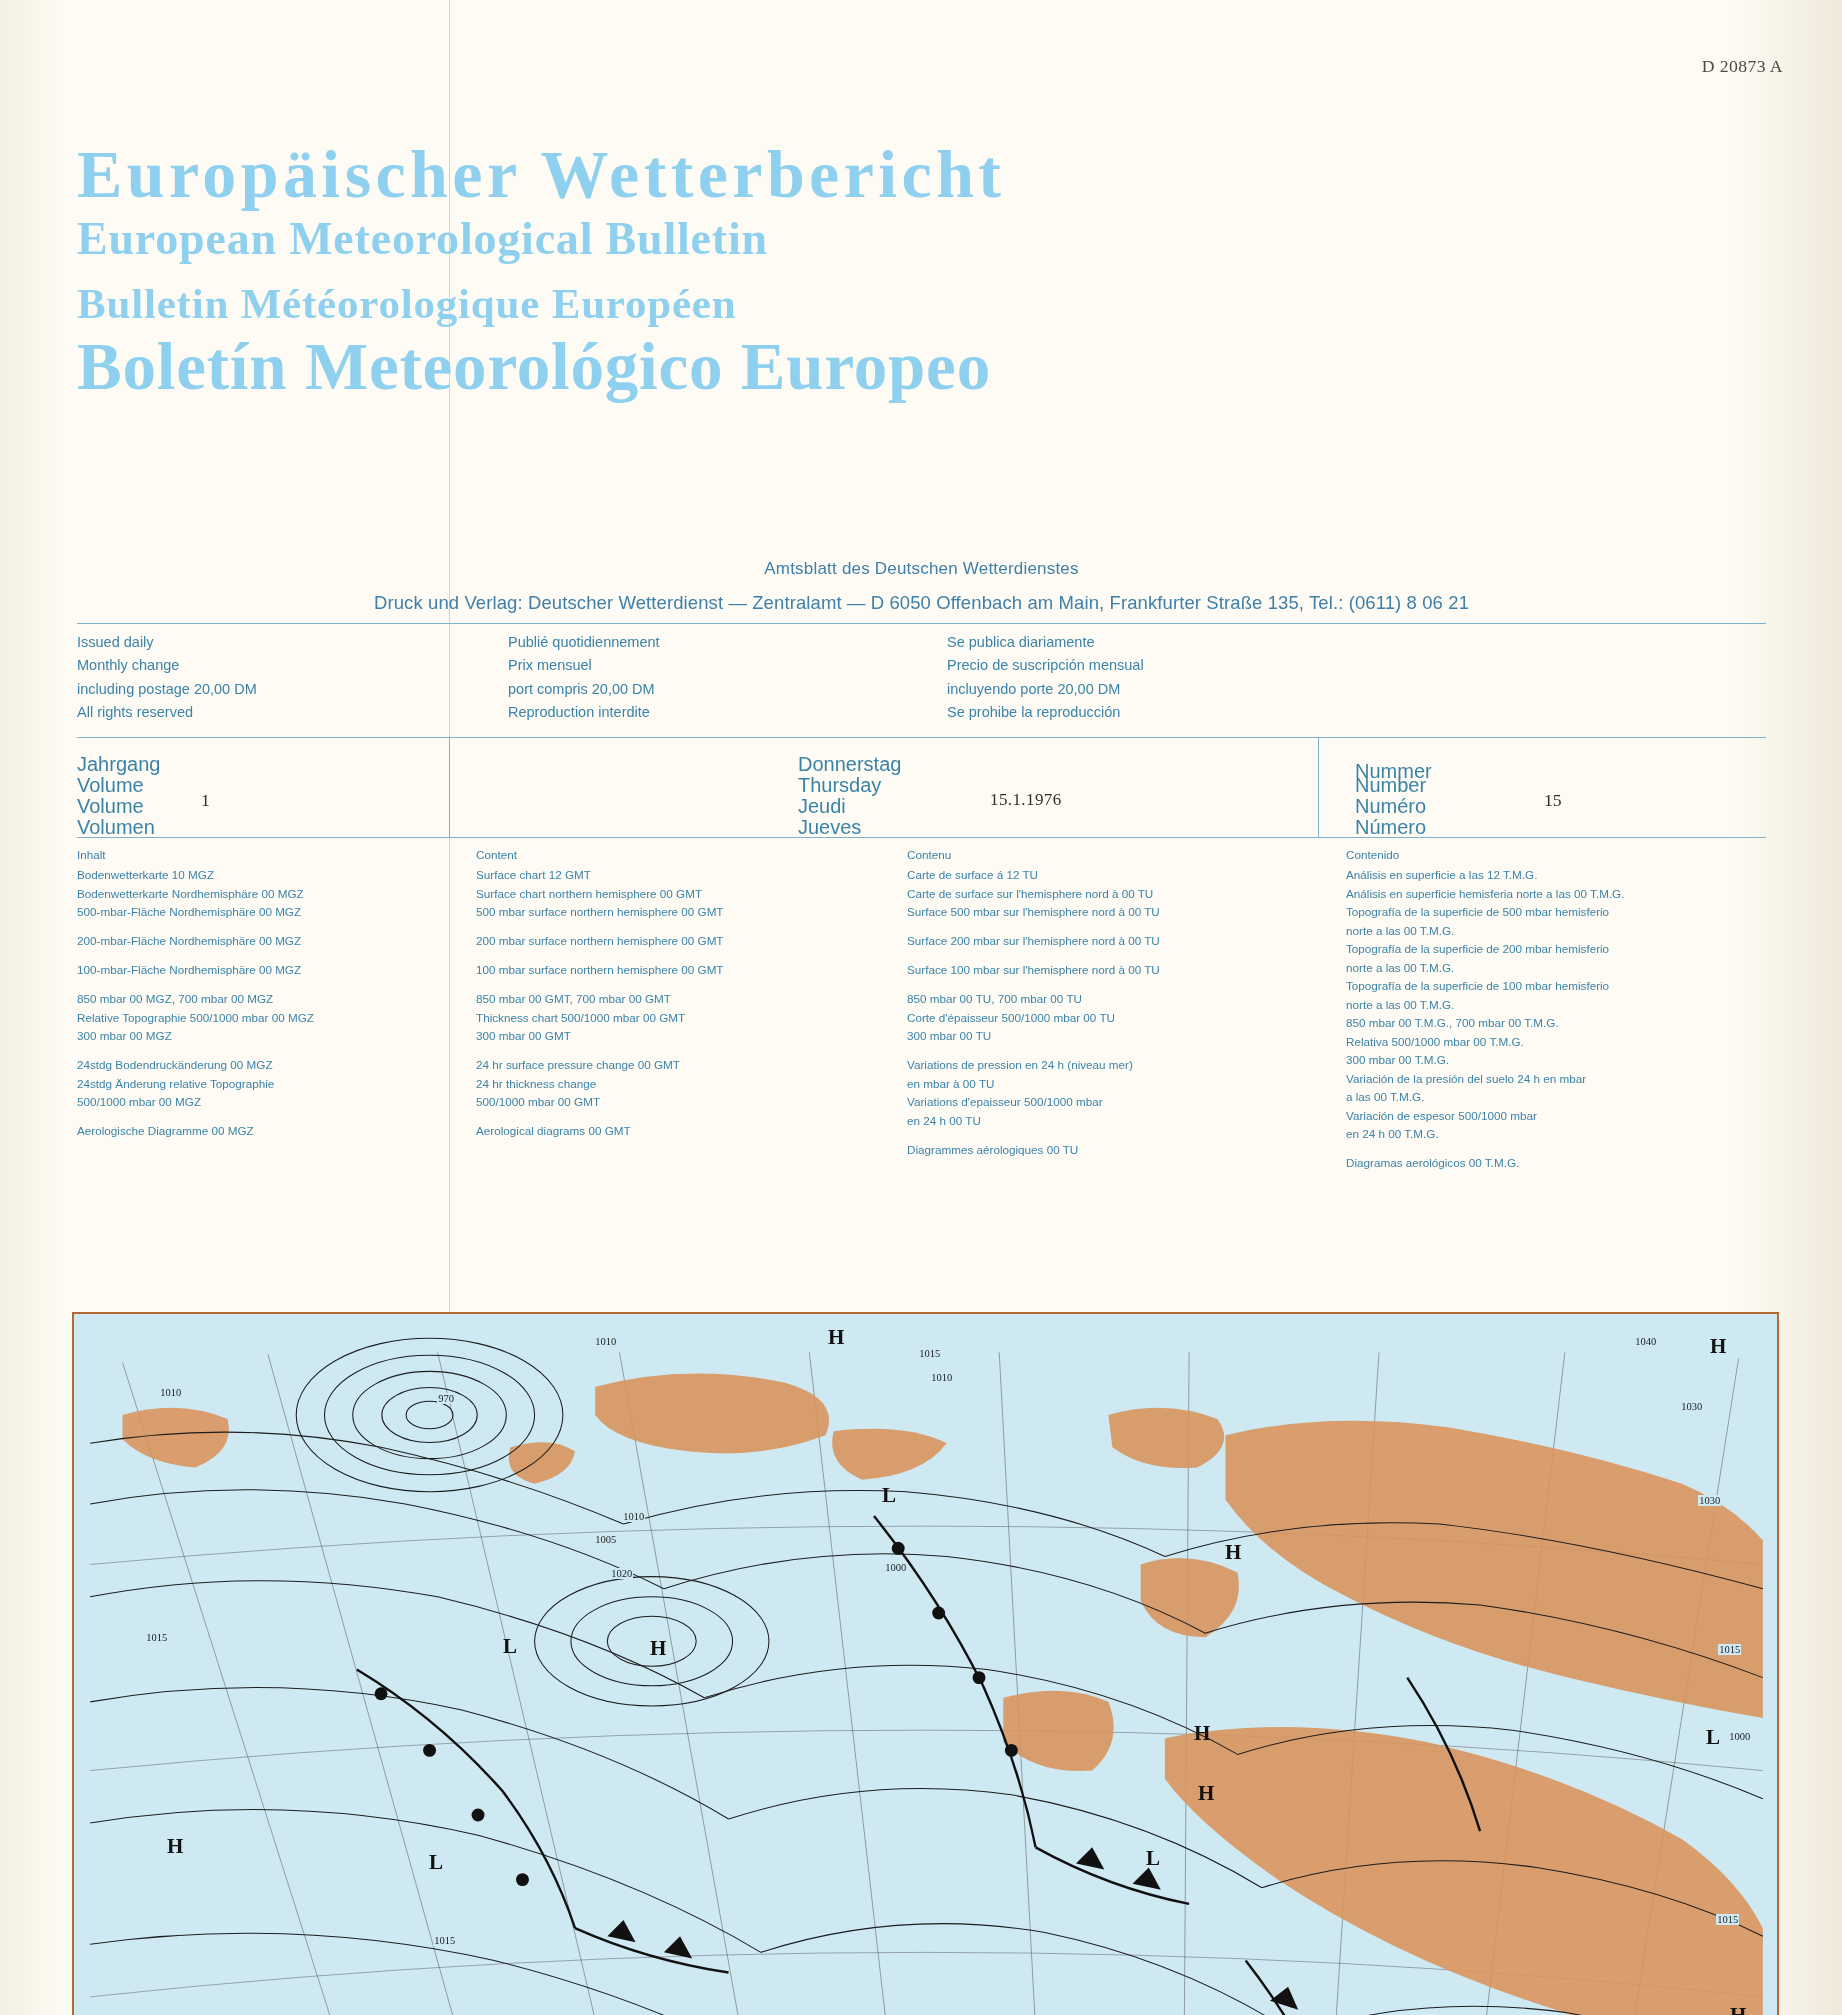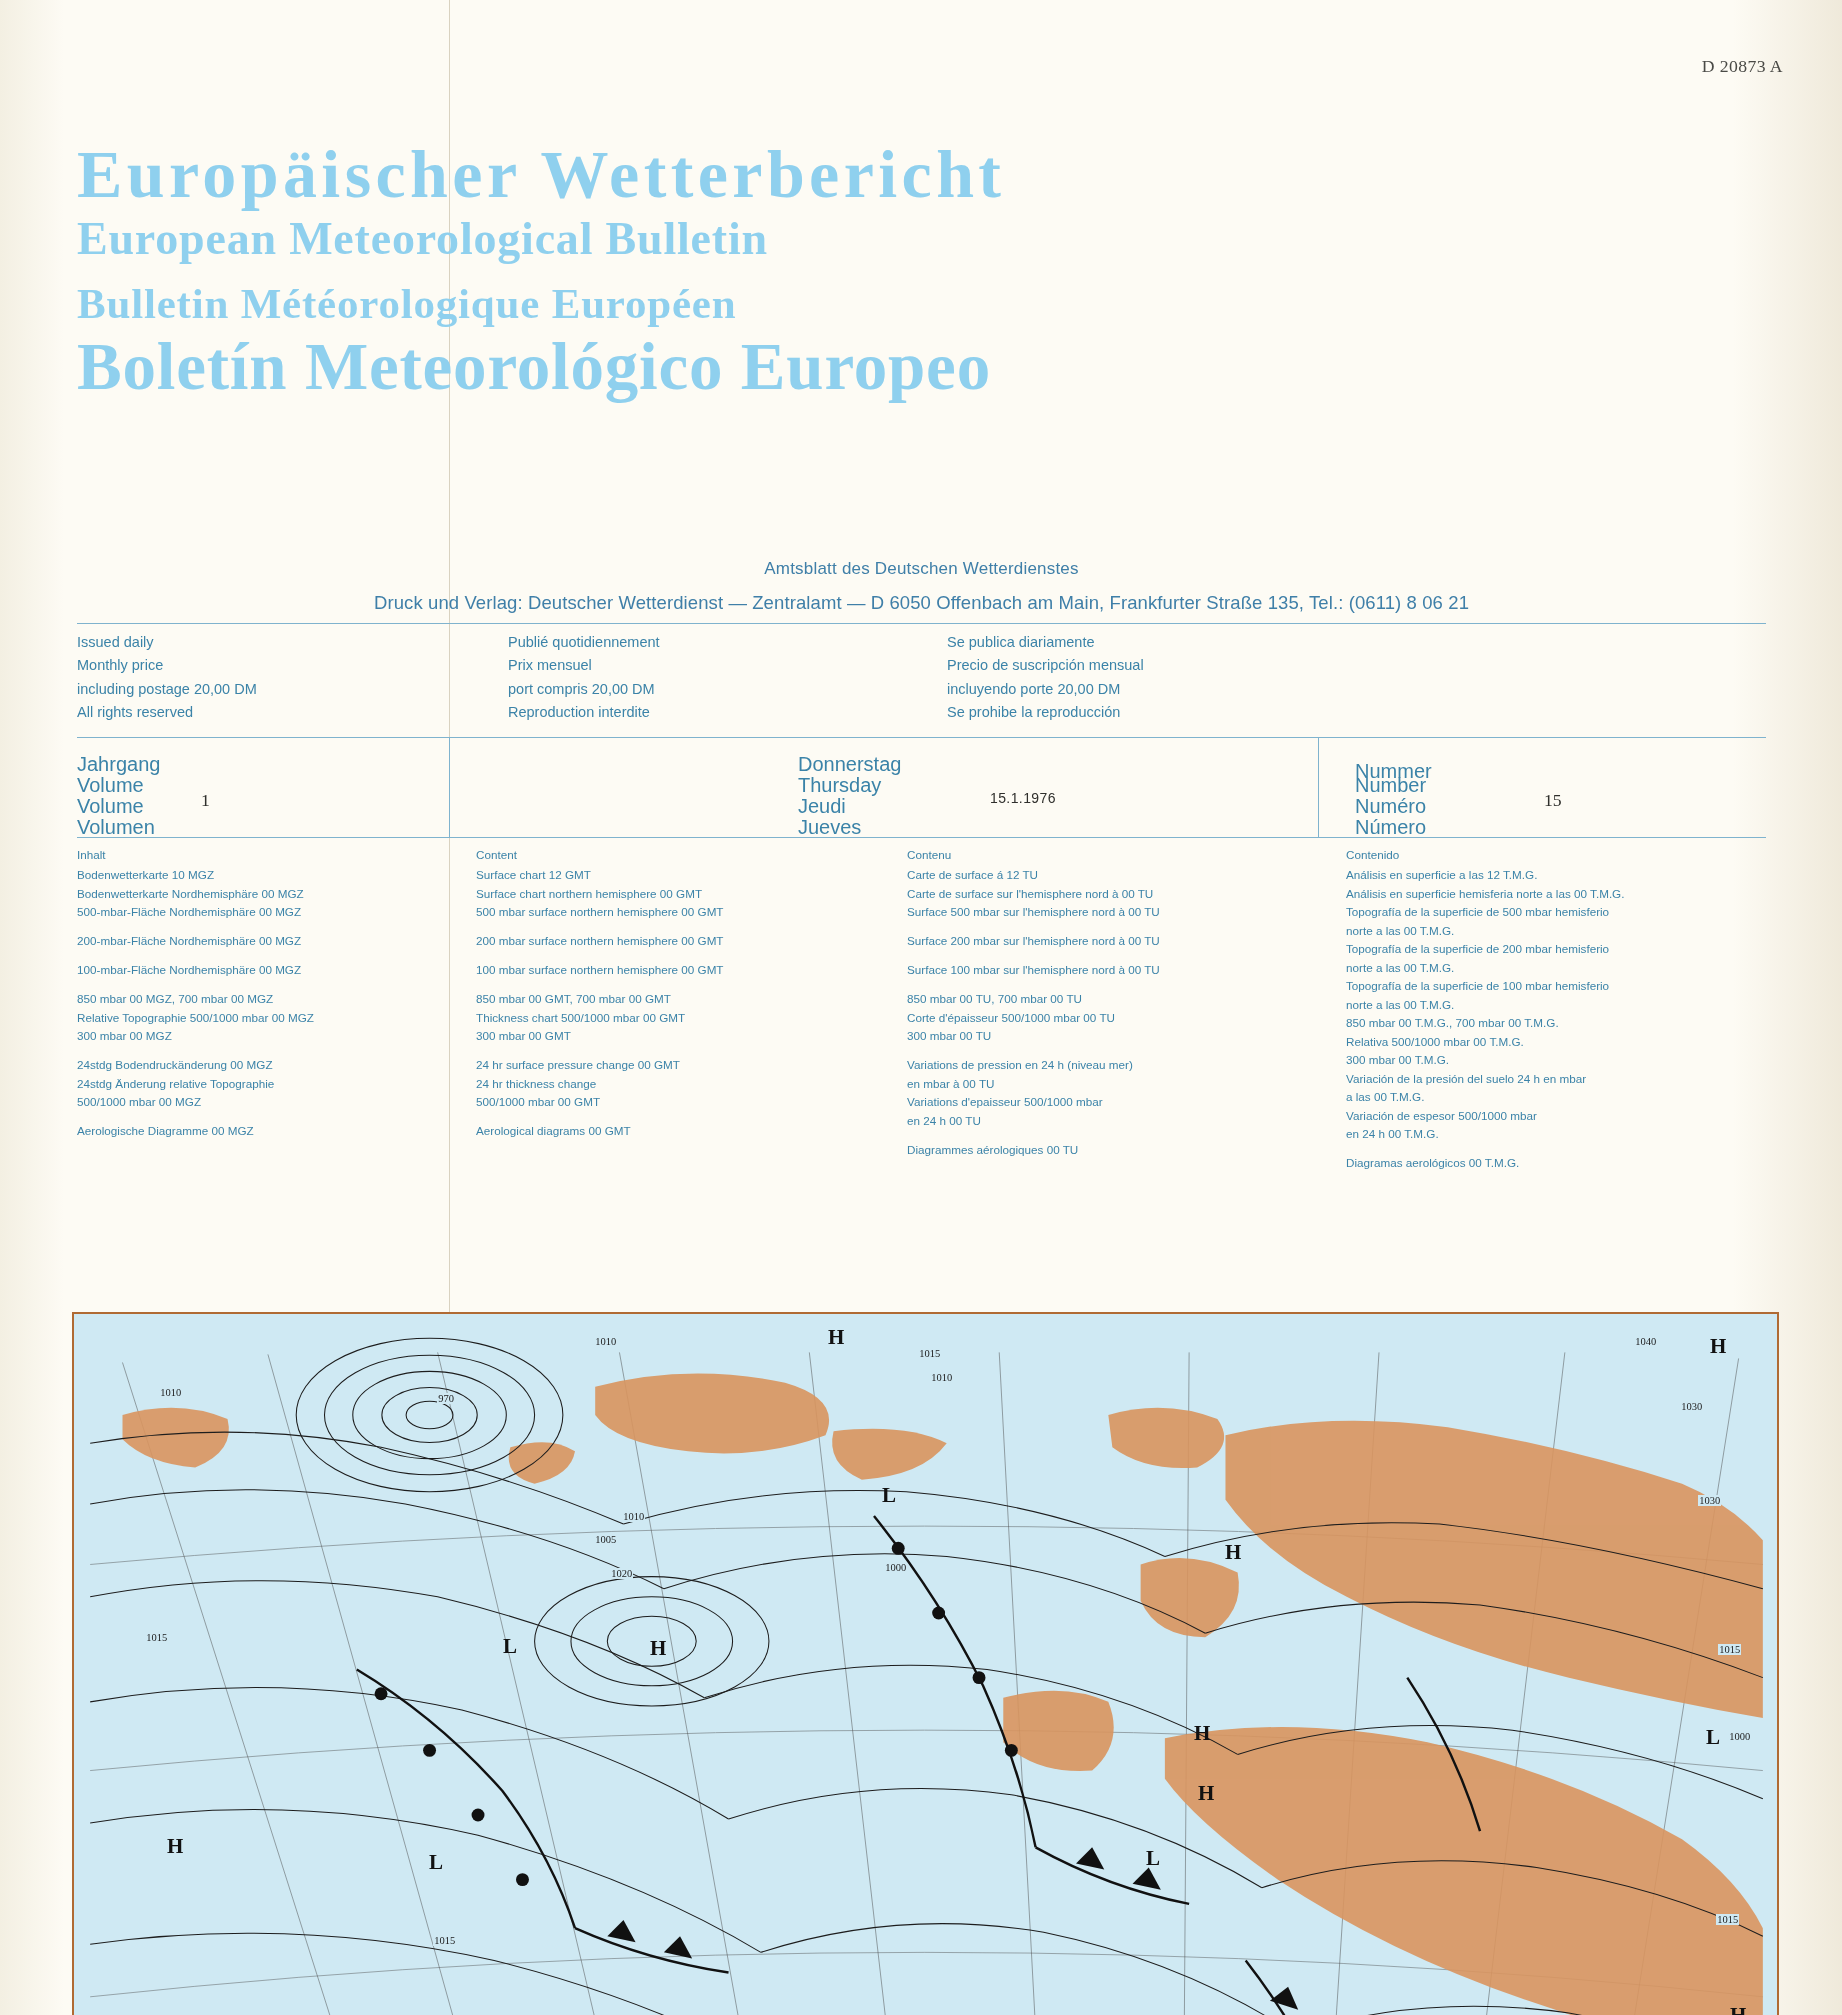--- a/index.html
+++ b/index.html
@@ -139,23 +139,23 @@
     line-height: 1.45;
   }
   .vb-value {
     position: absolute;
     font-size: 17.7px;
     color: #2f2f2c;
     font-family: "Liberation Serif", serif;
   }
   .vb-date {
     position: absolute;
-    font-size: 14px;
+    font-size: 17px;
     color: #2f2f2c;
-    font-family: Liberation Sans, sans-serif;
+    font-family: Liberation Serif, serif;
     letter-spacing: 0.4px;
   }
 
   
   .contents {
     position: absolute;
     left: 77px;
     top: 846px;
     width: 1689px;
     display: flex;
@@ -218,21 +218,21 @@
   </div>
 
   <div class="sub-center sub1">Amtsblatt des Deutschen Wetterdienstes</div>
   <div class="sub-center sub2">Druck und Verlag: Deutscher Wetterdienst — Zentralamt — D 6050 Offenbach am Main, Frankfurter Straße 135, Tel.: (0611) 8 06 21</div>
 
   <div class="rule r1"></div>
 
   <div class="cols">
     <div class="c2">
       <div>Issued daily</div>
-      <div>Monthly price</div>
+      <div>Monthly change</div>
       <div>including postage 20,00 DM</div>
       <div>All rights reserved</div>
     </div>
     <div class="c3">
       <div>Publié quotidiennement</div>
       <div>Prix mensuel</div>
       <div>port compris 20,00 DM</div>
       <div>Reproduction interdite</div>
     </div>
     <div class="c4">

